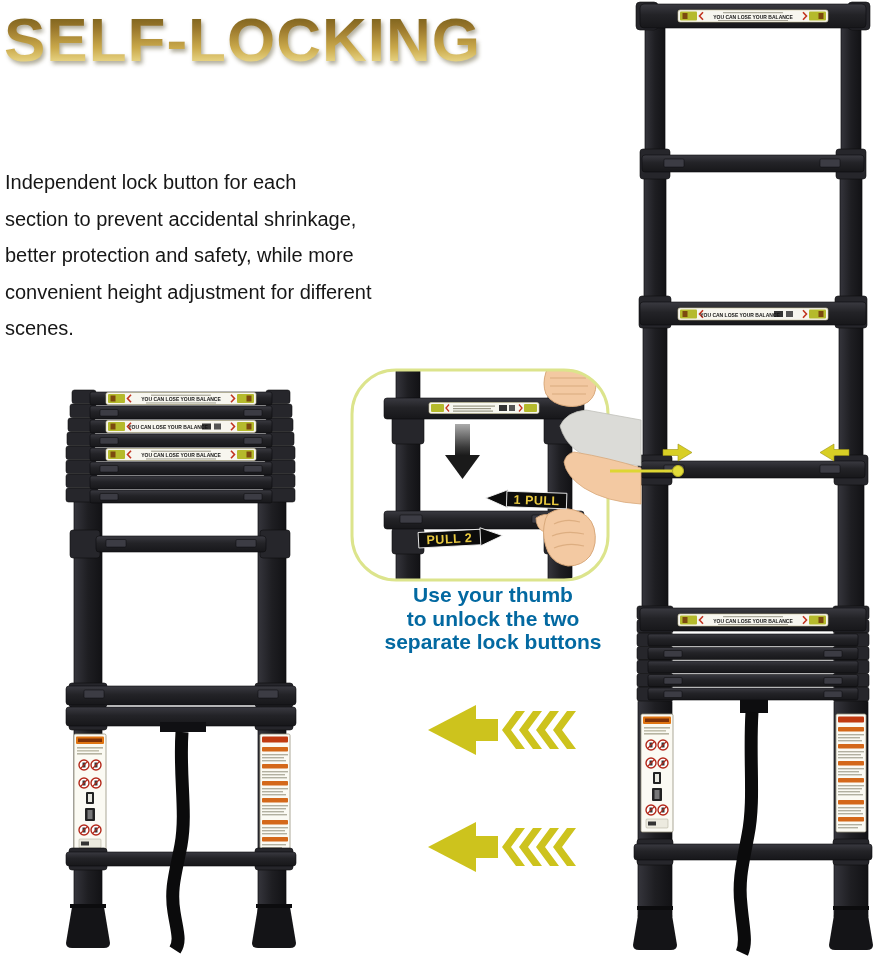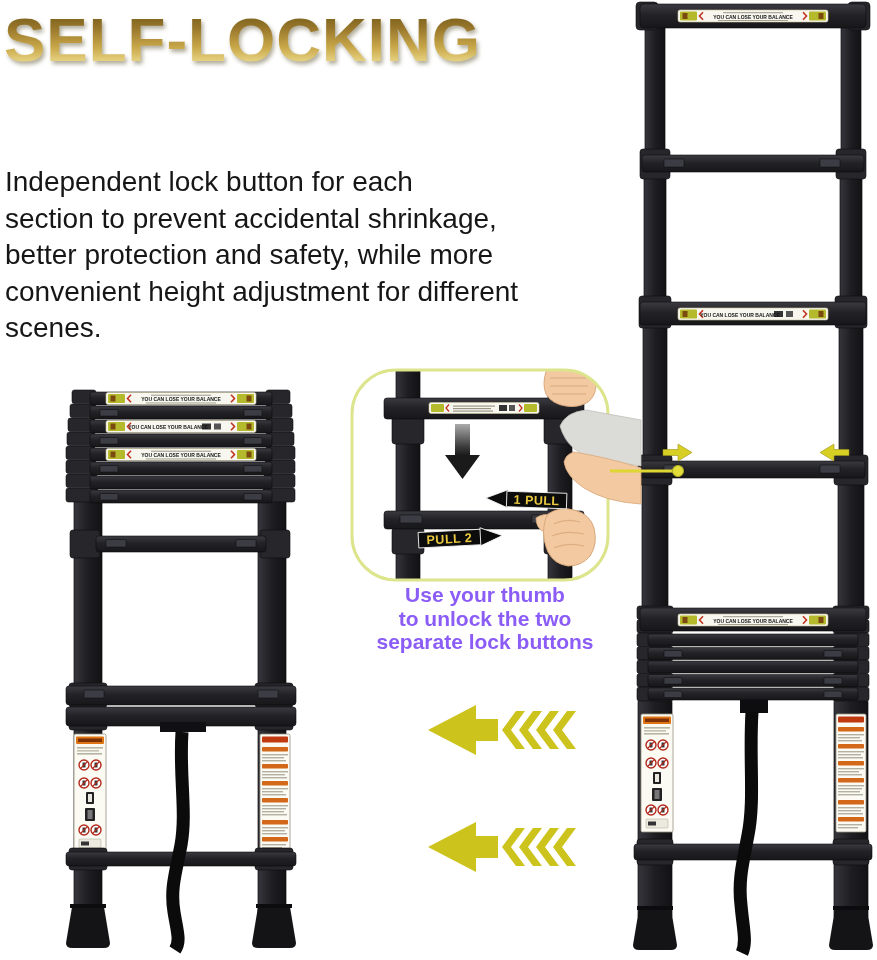--- a/index.html
+++ b/index.html
@@ -3,24 +3,24 @@
 <meta charset="utf-8">
 <style>
   html,body{margin:0;padding:0;background:#ffffff;}
   #canvas{position:relative;width:877px;height:960px;background:#ffffff;overflow:hidden;
           font-family:"Liberation Sans",sans-serif;}
   .title{position:absolute;left:4px;top:6px;}
   .title-line{font-weight:bold;font-size:62px;line-height:67px;letter-spacing:1px;white-space:nowrap;
     background:linear-gradient(180deg,#6a5714 4%,#97752a 32%,#c9a84a 62%,#eedd90 88%,#f6eeb2 100%);
     -webkit-background-clip:text;background-clip:text;color:transparent;
     filter:drop-shadow(2px 3px 2px rgba(80,70,30,0.45));}
-  .description{position:absolute;left:5px;top:164px;width:580px;font-size:28px;line-height:36.5px;
+  .description{position:absolute;left:5px;top:164px;width:580px;font-size:20px;line-height:36.5px;
     color:#161616;white-space:pre-line;}
-  .inset-caption{position:absolute;left:353px;top:583px;width:264px;text-align:center;
-    font-size:21px;line-height:23.5px;font-weight:bold;color:#8b5cf6;white-space:pre-line;}
+  .inset-caption{position:absolute;left:361px;top:583px;width:264px;text-align:center;
+    font-size:21px;line-height:23.5px;font-weight:bold;color:#0369a1;white-space:pre-line;}
   svg.scene{position:absolute;left:0;top:0;}
   svg text{font-family:"Liberation Sans",sans-serif;}
   .lbl-text{font-weight:bold;font-size:5px;fill:#141414;}
   .badge-text{font-weight:bold;font-size:12.5px;fill:#e9c93f;letter-spacing:0.5px;}
 </style>
 </head>
 <body>
 
 <div id="canvas">
 

